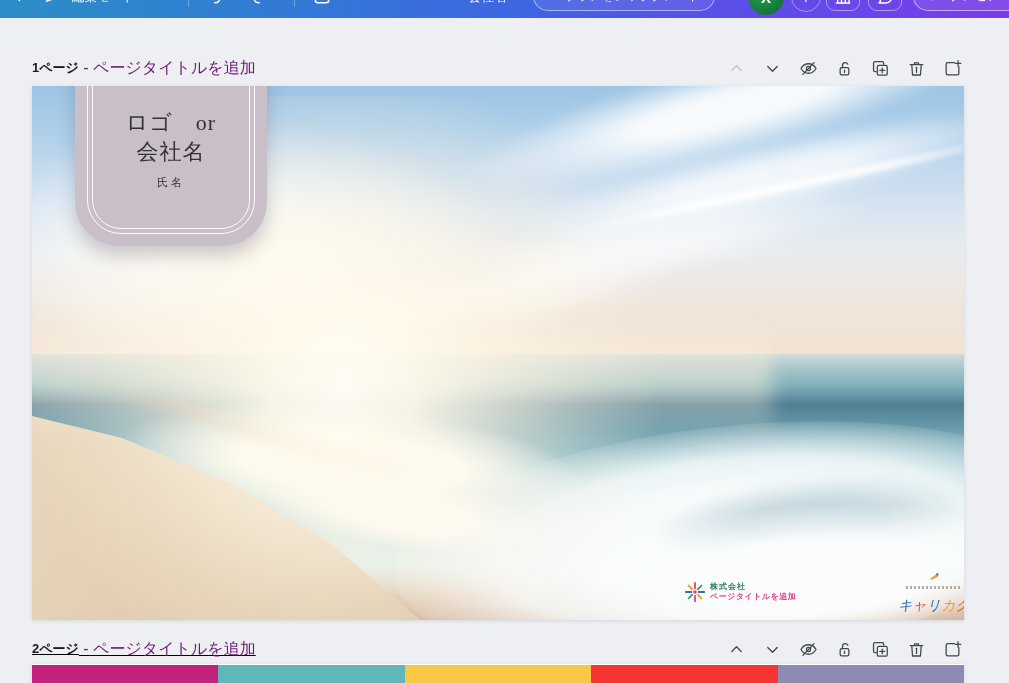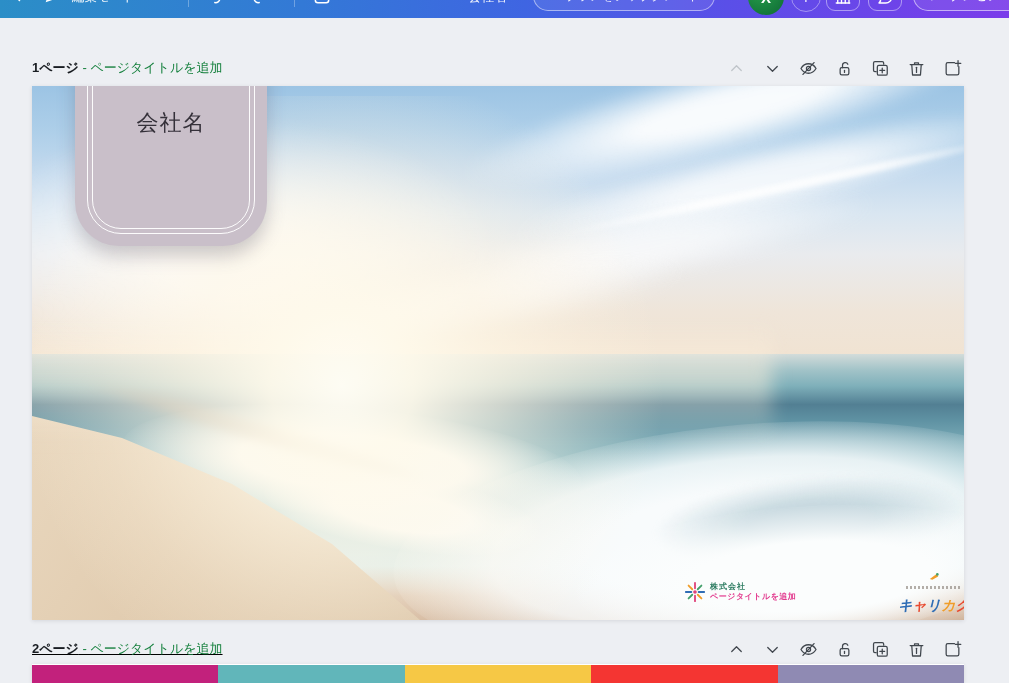--- a/index.html
+++ b/index.html
@@ -24,21 +24,21 @@
     background:radial-gradient(circle at 35% 30%,#27a14b,#14763a 75%);
     display:flex; align-items:center; justify-content:center;
     color:#fff; font-weight:700; font-size:15px; }
   .invite-circle { position:absolute; left:791px; top:8px; width:30px; height:30px; border-radius:50%;
     border:1px solid rgba(255,255,255,0.4); color:#fff; font-size:15px;
     display:flex; align-items:center; justify-content:center; }
 
   
   .page-header { position:absolute; left:32px; width:932px; height:24px; display:flex; align-items:center; }
   .ph-label { font-size:13px; font-weight:700; color:#191d22; white-space:pre; }
-  .ph-title { font-size:13px; color:#15803d; white-space:pre; }
+  .ph-title { font-size:16px; color:#701a75; white-space:pre; }
   .ph-controls { position:absolute; right:0; top:0; height:24px; display:flex; gap:12px; }
   .ph-btn { width:24px; height:24px; display:flex; align-items:center; justify-content:center;
     border-radius:4px; cursor:pointer; }
   .ph-btn svg { width:19px; height:19px; stroke:#41474e; stroke-width:1.6; fill:none;
     stroke-linecap:round; stroke-linejoin:round; }
   .ph-btn.disabled svg { stroke:#bfc4c9; }
 
   
   .canvas { position:absolute; left:32px; width:932px; background:#fff;
     box-shadow:0 1px 4px rgba(40,45,60,0.12); }
@@ -101,21 +101,21 @@
   
   .footer-logo-a { position:absolute; left:652px; top:495px; display:flex; gap:4px; align-items:center; }
   .flower { width:22px; height:22px; }
   .fla-text { display:flex; flex-direction:column; line-height:10px; }
   .fla-line1 { font-size:8px; font-weight:700; color:#2e7d62; letter-spacing:1px; }
   .fla-line2 { font-size:8px; font-weight:700; color:#e23a8e; letter-spacing:0.5px; }
   .footer-logo-b { position:absolute; left:862px; top:482px; width:80px; text-align:center; }
   .flb-mark { display:inline-block; width:10px; height:9px; margin-bottom:1px; }
   .flb-microline { width:56px; height:3px; margin:0 auto 2px;
     background:repeating-linear-gradient(90deg,rgba(120,110,100,0.55) 0 2px,rgba(120,110,100,0) 2px 4px); }
-  .flb-word { font-size:14px; font-weight:700; letter-spacing:0; font-style:italic; white-space:nowrap;margin-top:8px; }
+  .flb-word { font-size:14px; font-weight:400; letter-spacing:0; font-style:italic; white-space:nowrap;margin-top:8px; }
 
   
   .strip { position:absolute; inset:1px 0 0 0; display:flex; }
   .strip-block { flex:1; height:100%; }
 
   svg { display:block; }
 </style>
 </head>
 <body>
 
@@ -262,21 +262,23 @@
       <div class="sand-left"></div>
       <div class="sand-edge"></div>
       <div class="horizon-haze"></div>
       <div class="glow"></div>
     </div>
 
     <div class="logo-card">
       <div class="card-frame-outer"></div>
       <div class="card-frame-inner"></div>
       <div class="card-text">
+        <div class="card-line-main">ロゴ　or</div>
         <div class="card-line-main">会社名</div>
+        <div class="card-line-sub">氏名</div>
       </div>
     </div>
 
     <div class="footer-logo-a">
       <svg class="flower" viewBox="0 0 24 24">
         <g stroke-width="2" stroke-linecap="round">
           <path d="M12 2v6" stroke="#e0447a"></path>
             <path d="M12 16v6" stroke="#e0447a"></path>
           <path d="M2 12h6" stroke="#2f6db5"></path>
             <path d="M16 12h6" stroke="#2f6db5"></path>

